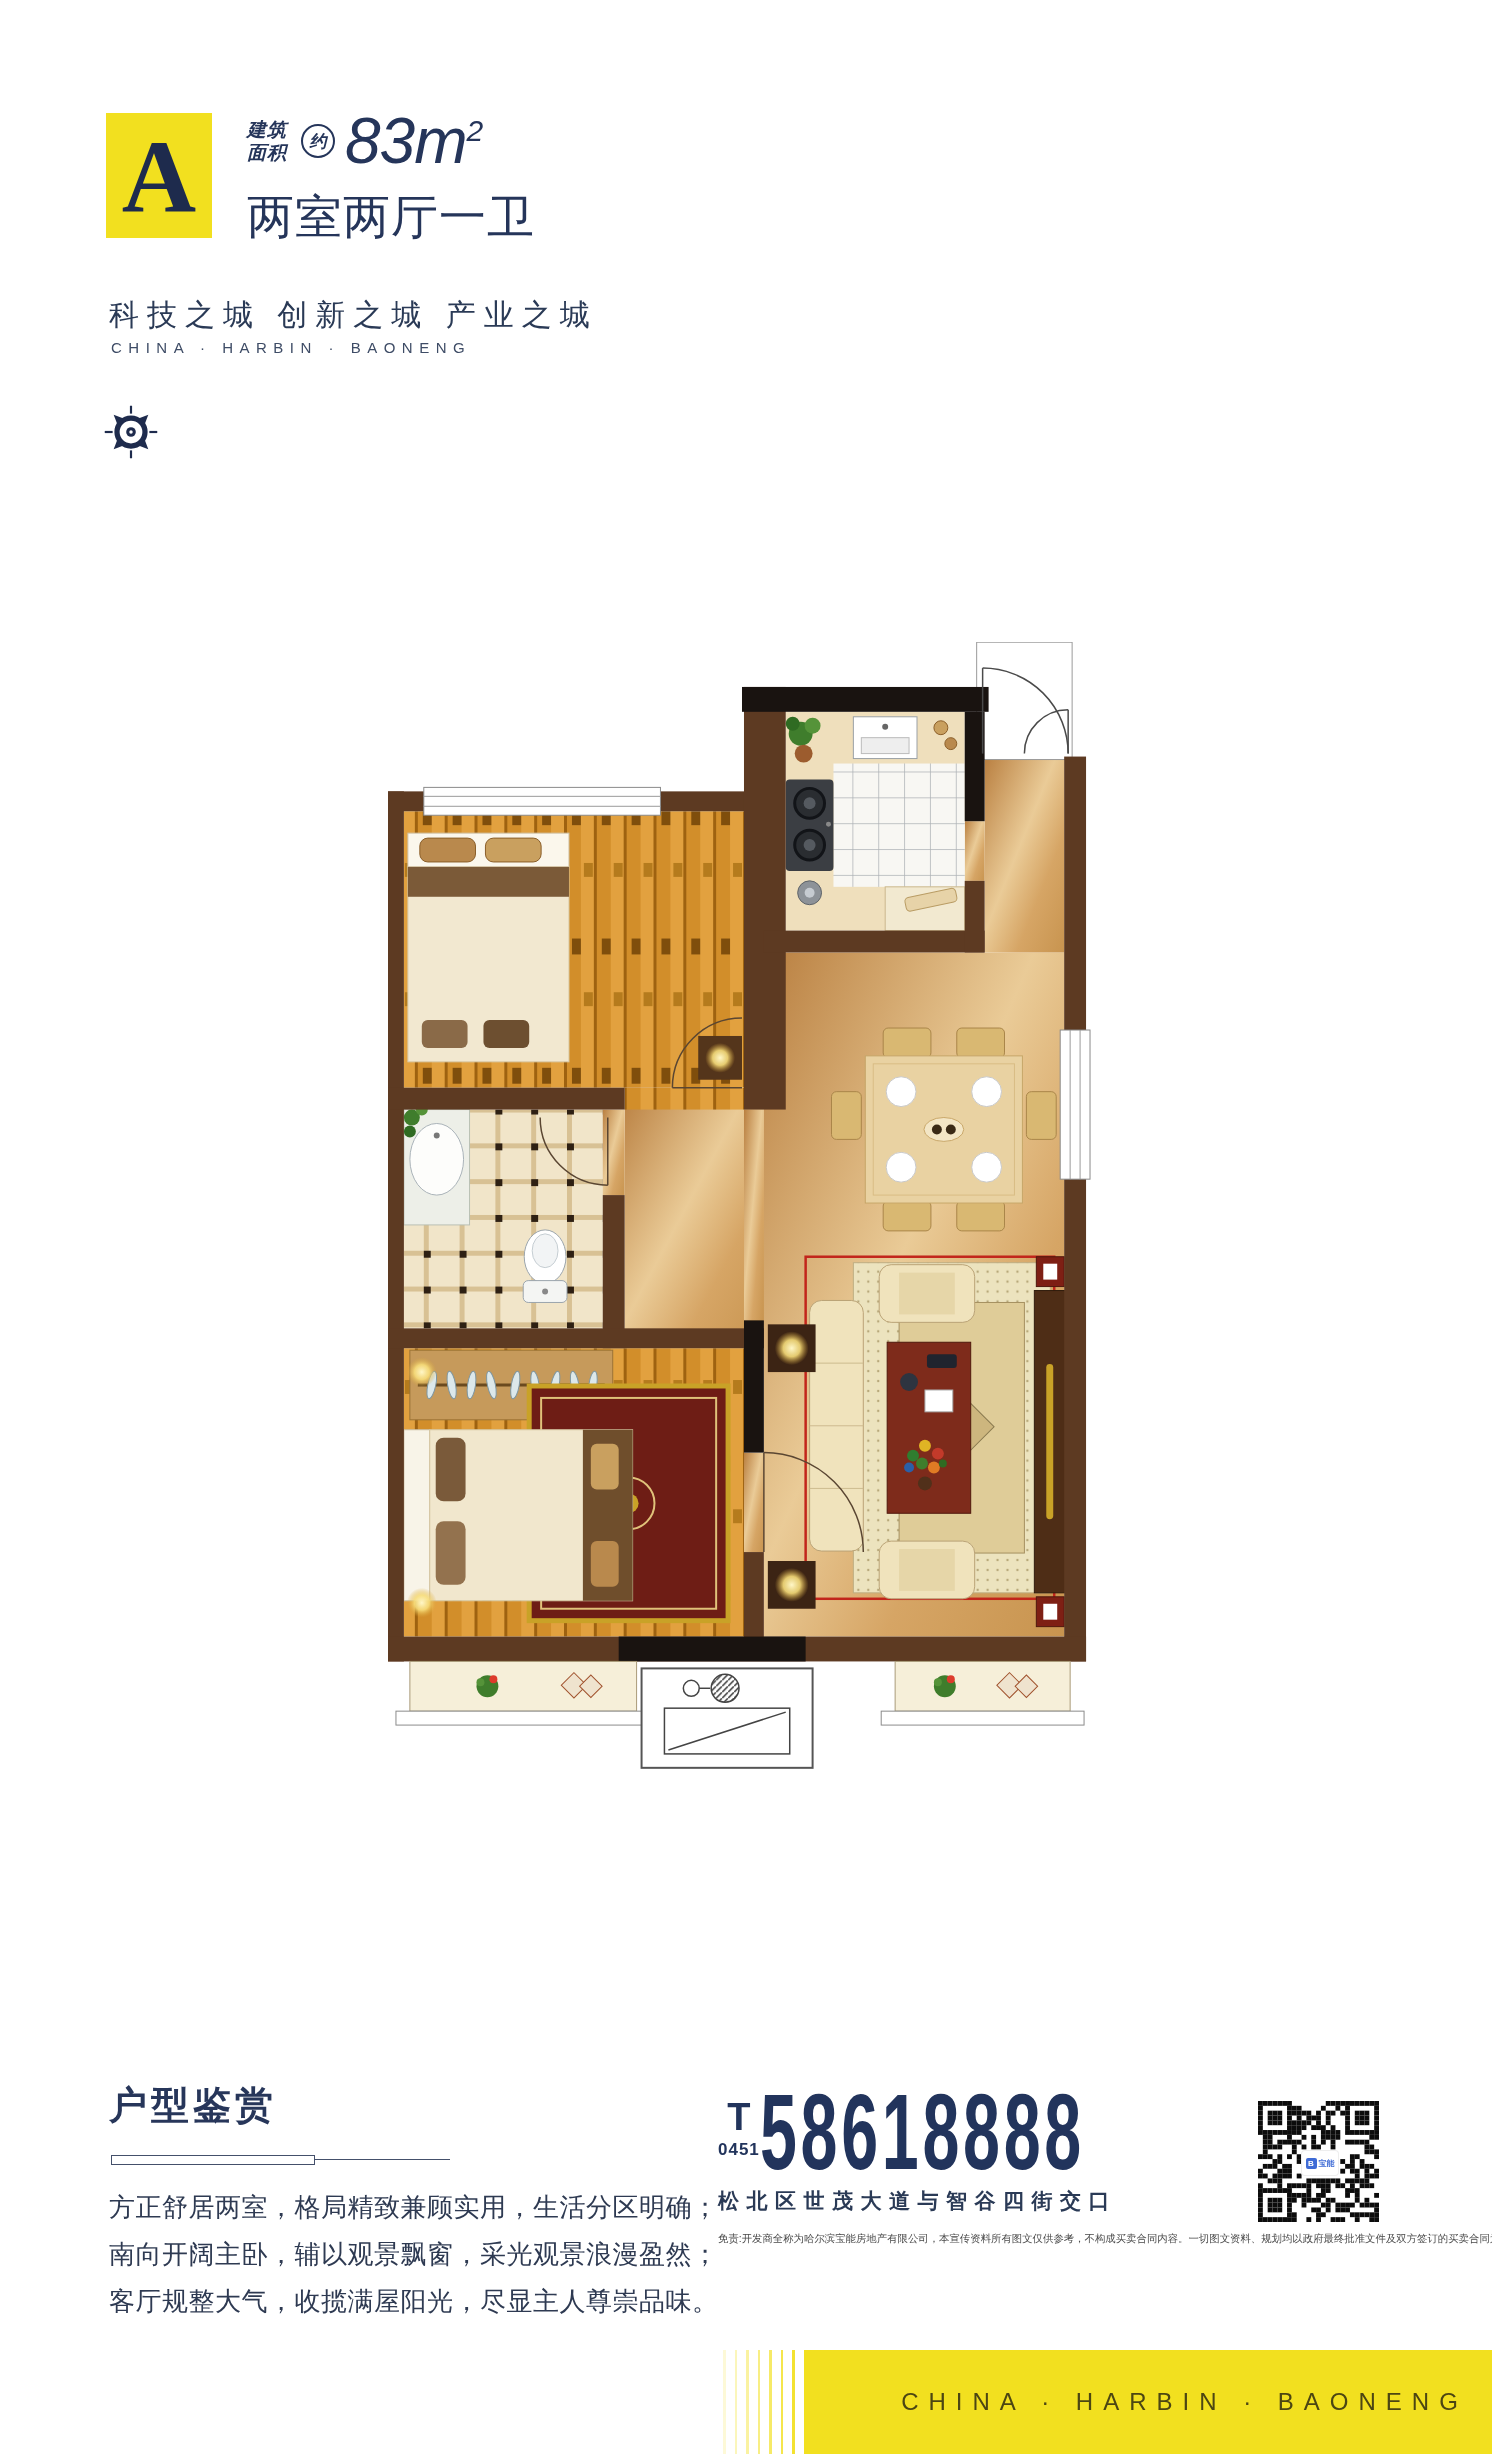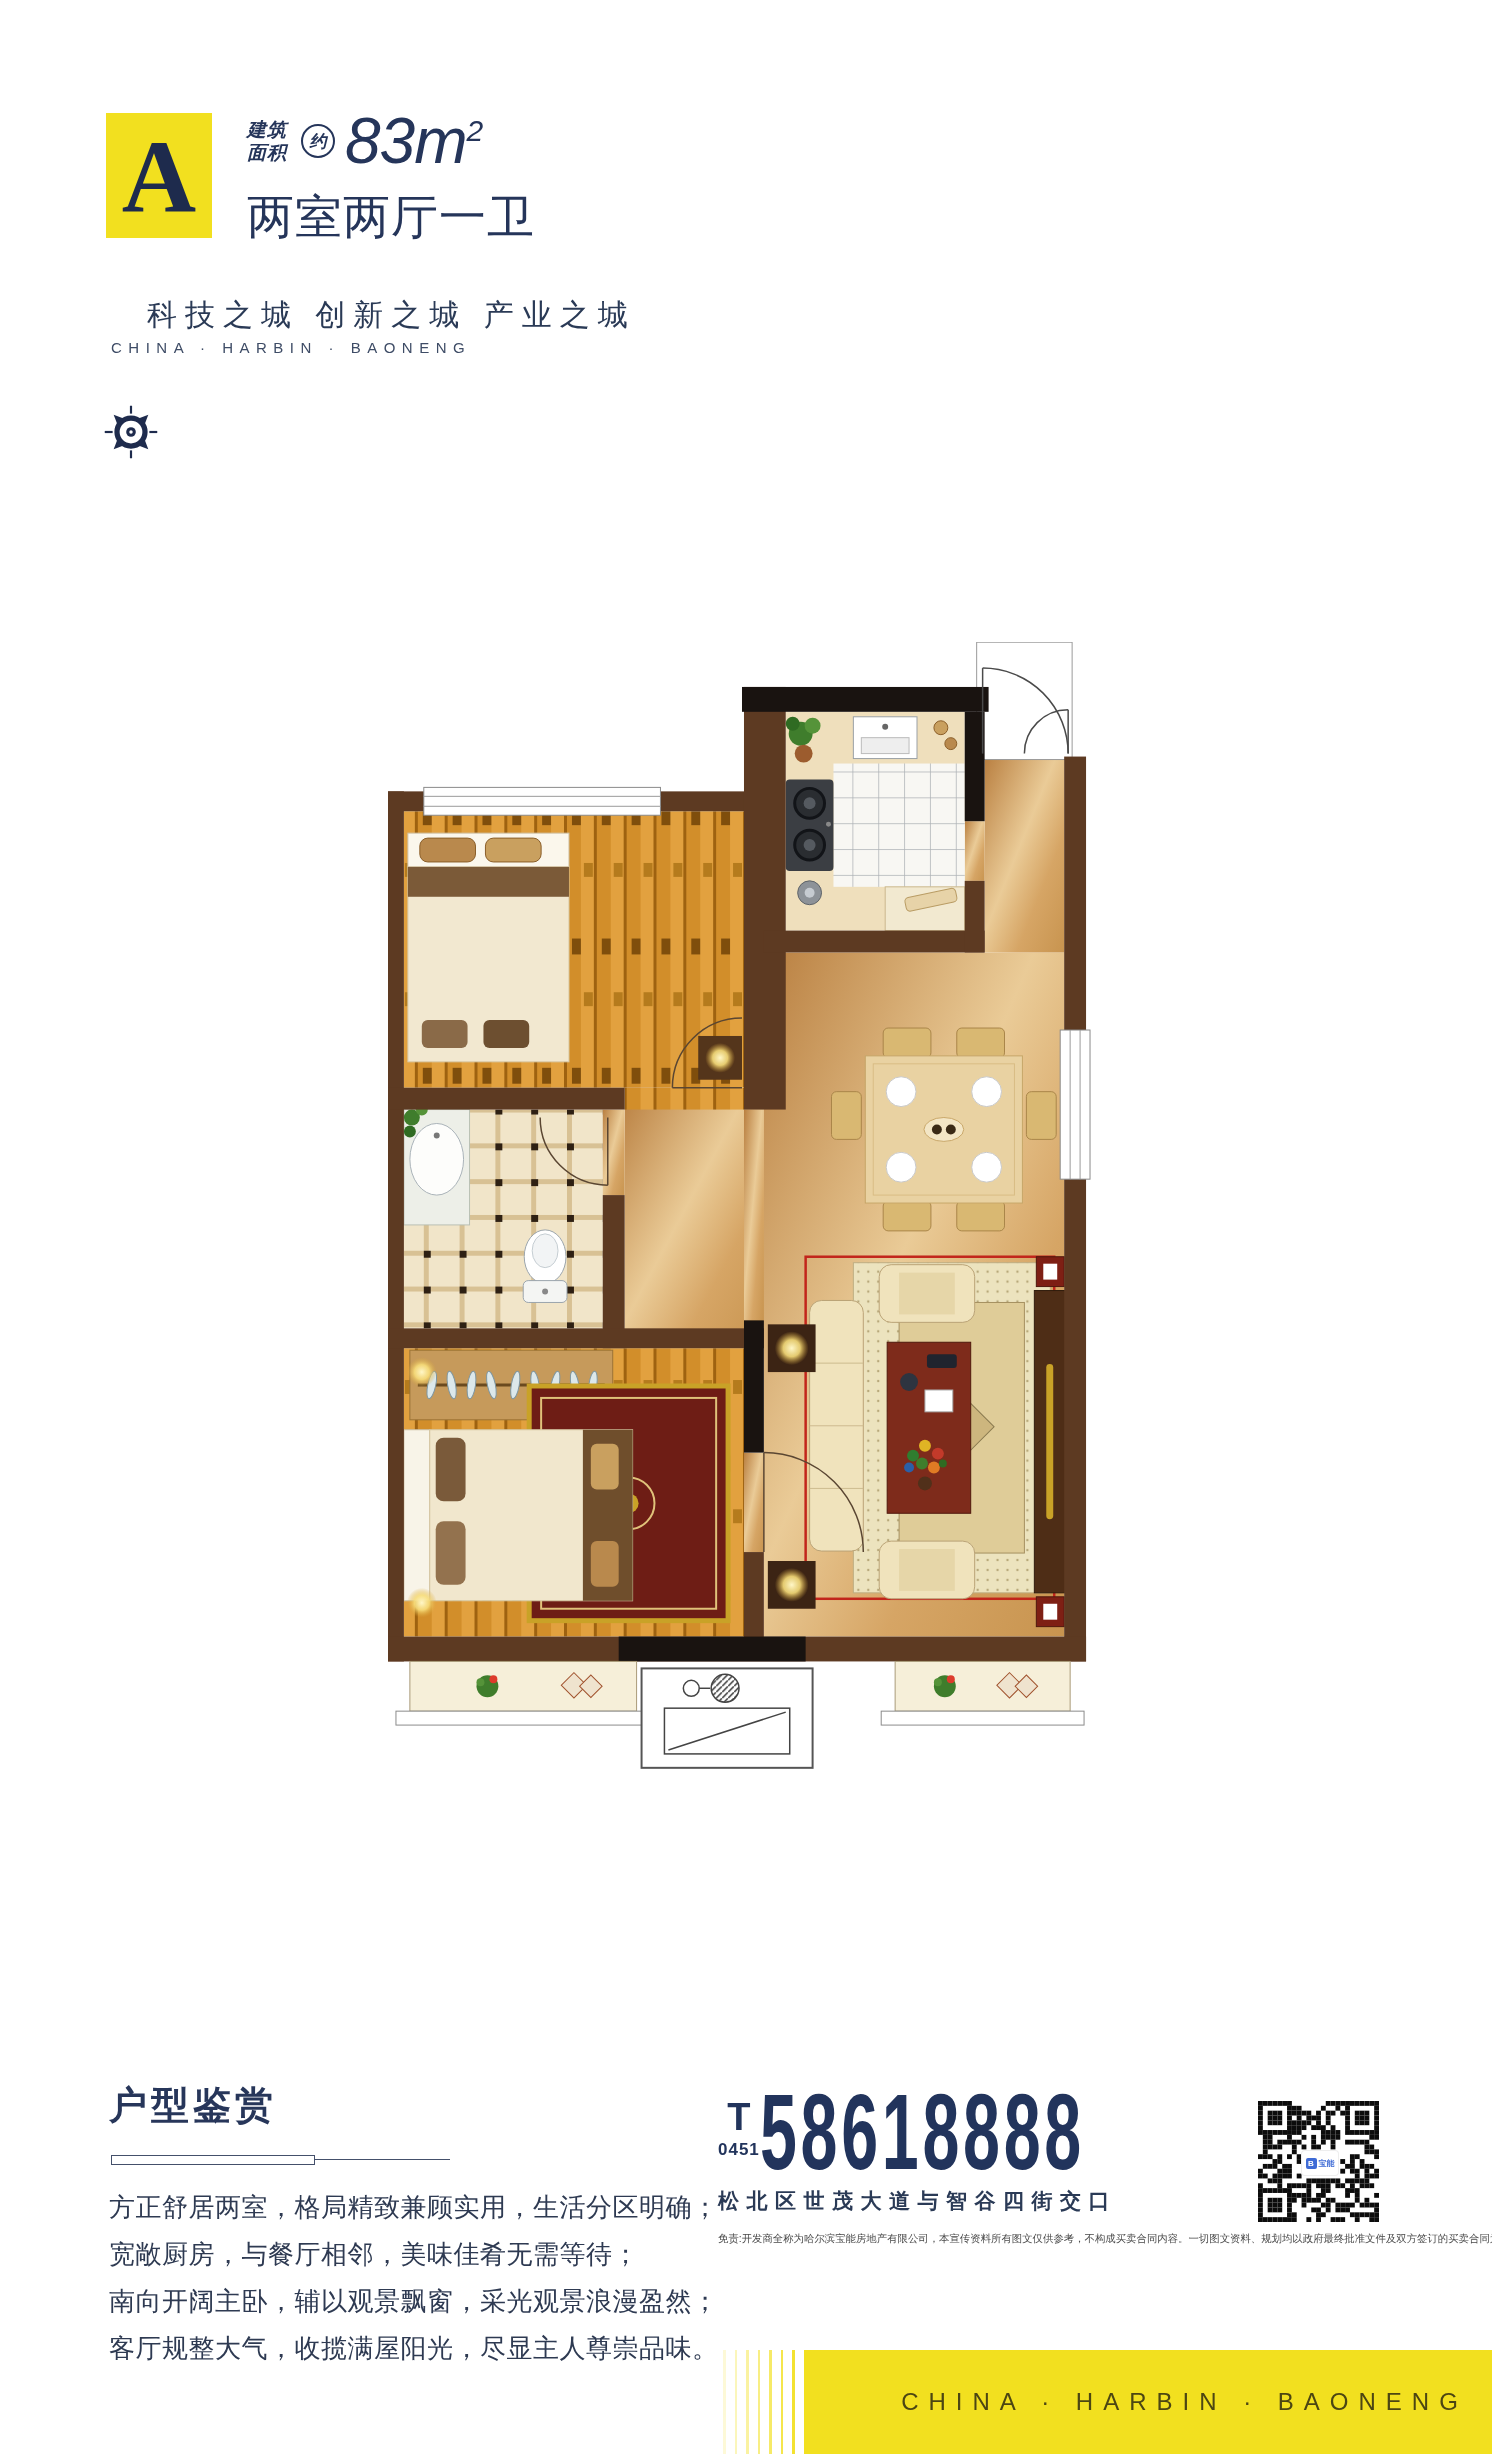--- a/index.html
+++ b/index.html
@@ -15,21 +15,21 @@
   .hinfo{left:247px;top:109px;width:557px;}
   .hrow1{display:flex;align-items:center;height:64px;font-style:italic;}
   .arealbl{font-size:19px;line-height:23px;font-weight:700;color:#25355A;letter-spacing:1px;}
   .approx{width:30px;height:30px;border:2px solid #25355A;border-radius:50%;
           display:flex;align-items:center;justify-content:center;
           font-size:17px;font-weight:600;margin:0 10px 0 14px;color:#25355A;}
   .bignum{font-size:64px;font-weight:500;letter-spacing:-1px;color:#25355A;line-height:1;}
   .bignum sup{font-size:30px;font-weight:500;vertical-align:super;line-height:0;}
   .layoutt{font-size:47px;font-weight:500;color:#25355A;letter-spacing:1px;margin-top:20px;line-height:1;}
 
-  .tagcn{left:109px;top:295px;font-size:30px;letter-spacing:8px;color:#2A3A56;font-weight:500;margin-left:38px;}
+  .tagcn{left:109px;top:295px;font-size:30px;letter-spacing:8px;color:#2A3A56;font-weight:500;}
   .tagen{left:111px;top:339px;font-size:15px;letter-spacing:6.5px;color:#3E4C66;font-weight:500;}
   .compass{left:103px;top:404px;width:56px;height:56px;}
 
   
   .plan{left:388px;top:642px;width:706px;height:1134px;}
 
   
   .sect-title{left:109px;top:2080px;font-size:38px;font-weight:600;color:#27365A;letter-spacing:4px;}
   .sect-bar{left:111px;top:2155px;width:202px;height:8px;background:#fff;border:1px solid #44506B;}
   .sect-line{left:315px;top:2159px;width:135px;height:1px;background:#44506B;}
@@ -393,21 +393,20 @@
       <line x1="313" y1="1052" x2="324" y2="1052" stroke="#444" stroke-width="1.5"></line>
       <circle cx="339" cy="1052" r="14" fill="url(#hatch)" stroke="#444" stroke-width="1.5"></circle>
     </g>
   </svg>
 
   <div class="abs sect-title">户型鉴赏</div>
   <div class="abs sect-bar"></div>
   <div class="abs sect-line"></div>
   <div class="abs paras">
     <div class="p">方正舒居两室，格局精致兼顾实用，生活分区明确；</div>
-    <div class="p">宽敞厨房，与餐厅相邻，美味佳肴无需等待；</div>
     <div class="p">南向开阔主卧，辅以观景飘窗，采光观景浪漫盈然；</div>
     <div class="p">客厅规整大气，收揽满屋阳光，尽显主人尊崇品味。</div>
   </div>
 
   <div class="abs telwrap">
     <div class="tcol">
       <span class="tprefix">T</span>
       <span class="tcode">0451</span>
     </div>
     <div class="digits">58618888</div>

